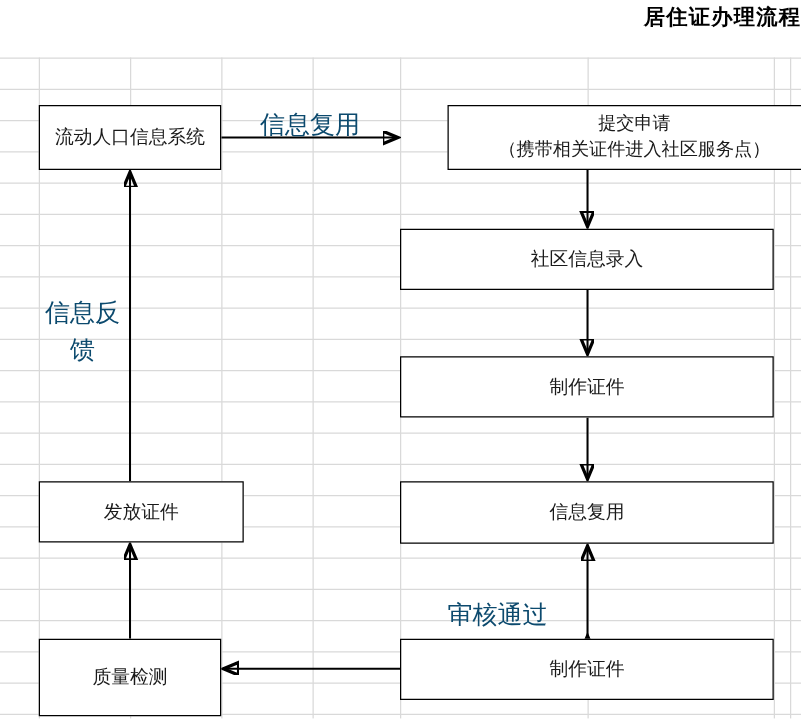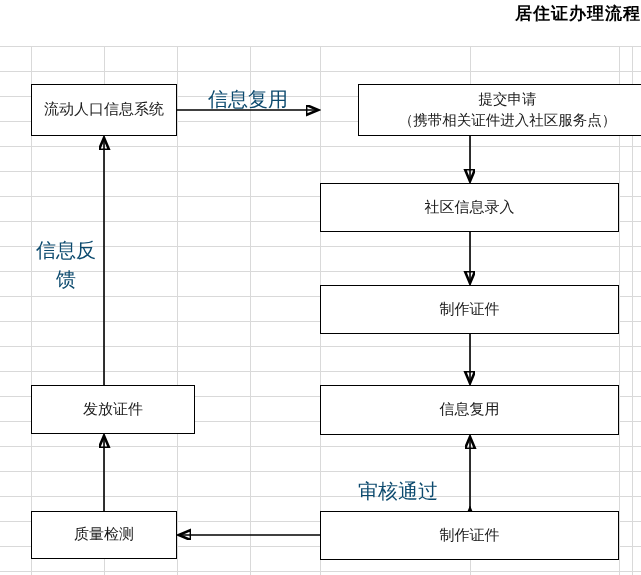--- a/index.html
+++ b/index.html
@@ -151,21 +151,21 @@
   <div class="node" style="left:320px; top:183px; width:299px; height:49px;">社区信息录入</div>
 
   <div class="node" style="left:320px; top:285px; width:299px; height:49px;">制作证件</div>
 
   <div class="node" style="left:320px; top:385px; width:299px; height:50px;">信息复用</div>
 
   <div class="node" style="left:31px; top:385px; width:164px; height:49px;">发放证件</div>
 
   <div class="node" style="left:320px; top:511px; width:299px; height:49px;">制作证件</div>
 
-  <div class="node" style="left:31px; top:511px; width:146px; height:48px;">质量检测</div>
+  <div class="node" style="left:31px; top:511px; width:146px; height:62px;">质量检测</div>
 
   <div class="edge-label" style="left:183px; top:85px; width:130px;">信息复用</div>
 
   <div class="edge-label" style="left:34px; top:236px; width:64px;">信息反
 馈</div>
 
   <div class="edge-label" style="left:352px; top:460px; width:92px;margin-top:17px;">审核通过</div>
 
 </div>
 

